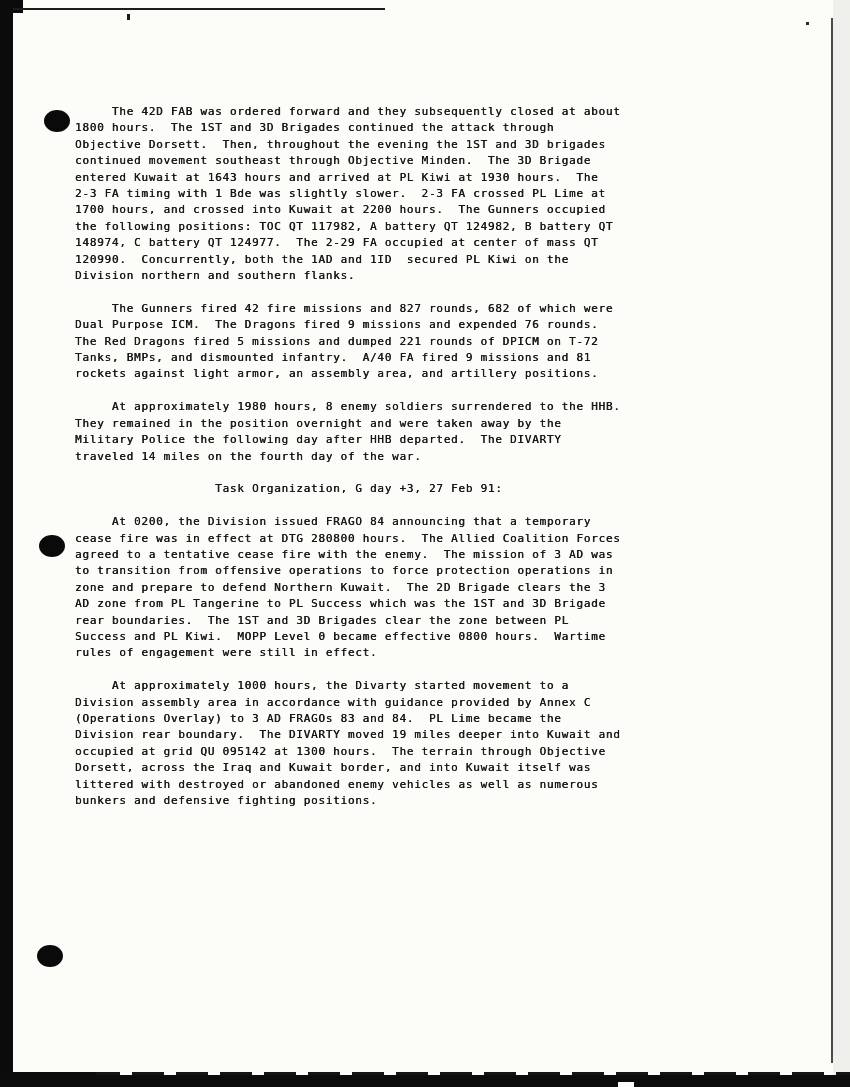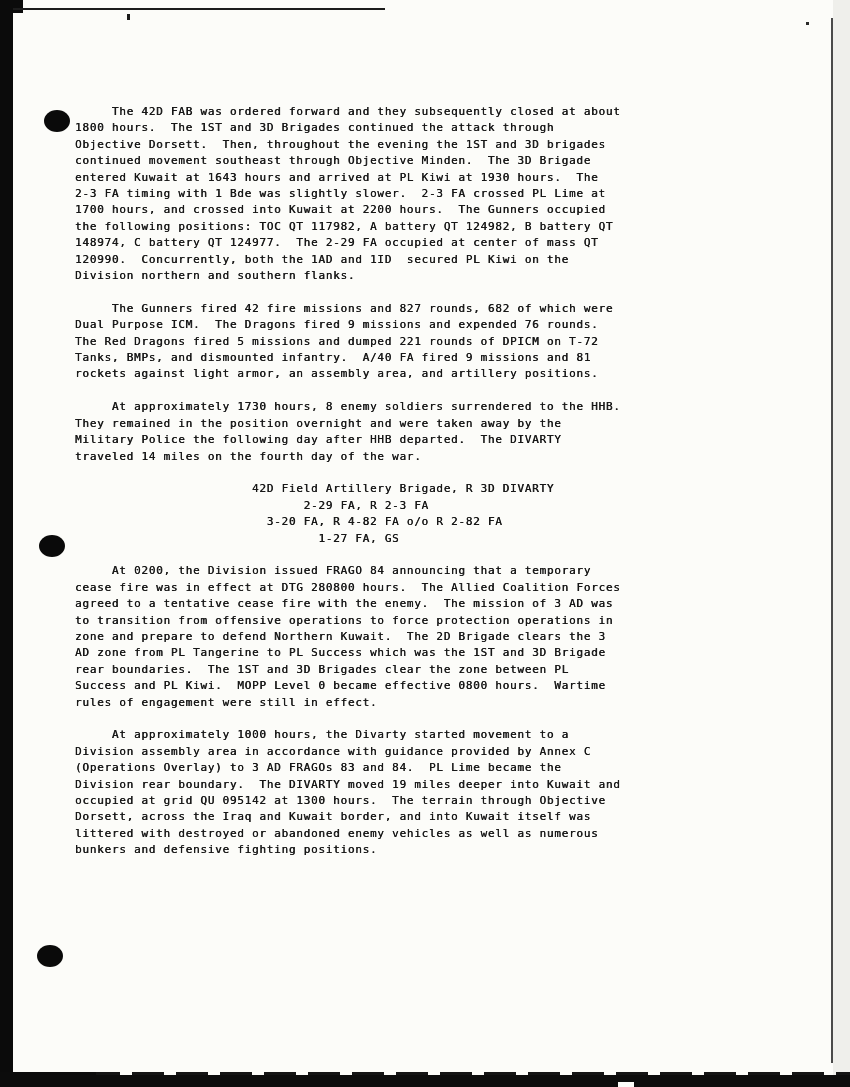--- a/index.html
+++ b/index.html
@@ -127,28 +127,25 @@
 1700 hours, and crossed into Kuwait at 2200 hours.  The Gunners occupied
 the following positions: TOC QT 117982, A battery QT 124982, B battery QT
 148974, C battery QT 124977.  The 2-29 FA occupied at center of mass QT
 120990.  Concurrently, both the 1AD and 1ID  secured PL Kiwi on the
 Division northern and southern flanks.</div>
       <div class="block">     The Gunners fired 42 fire missions and 827 rounds, 682 of which were
 Dual Purpose ICM.  The Dragons fired 9 missions and expended 76 rounds.
 The Red Dragons fired 5 missions and dumped 221 rounds of DPICM on T-72
 Tanks, BMPs, and dismounted infantry.  A/40 FA fired 9 missions and 81
 rockets against light armor, an assembly area, and artillery positions.</div>
-      <div class="block">     At approximately 1730 hours, 8 enemy soldiers surrendered to the HHB.
+      <div class="block">     At approximately 1980 hours, 8 enemy soldiers surrendered to the HHB.
 They remained in the position overnight and were taken away by the
 Military Police the following day after HHB departed.  The DIVARTY
 traveled 14 miles on the fourth day of the war.</div>
-      <div class="block">                        42D Field Artillery Brigade, R 3D DIVARTY
-                               2-29 FA, R 2-3 FA
-                          3-20 FA, R 4-82 FA o/o R 2-82 FA
-                                 1-27 FA, GS</div>
+      <div class="block">                   Task Organization, G day +3, 27 Feb 91:</div>
       <div class="block">     At 0200, the Division issued FRAGO 84 announcing that a temporary
 cease fire was in effect at DTG 280800 hours.  The Allied Coalition Forces
 agreed to a tentative cease fire with the enemy.  The mission of 3 AD was
 to transition from offensive operations to force protection operations in
 zone and prepare to defend Northern Kuwait.  The 2D Brigade clears the 3
 AD zone from PL Tangerine to PL Success which was the 1ST and 3D Brigade
 rear boundaries.  The 1ST and 3D Brigades clear the zone between PL
 Success and PL Kiwi.  MOPP Level 0 became effective 0800 hours.  Wartime
 rules of engagement were still in effect.</div>
       <div class="block">     At approximately 1000 hours, the Divarty started movement to a

